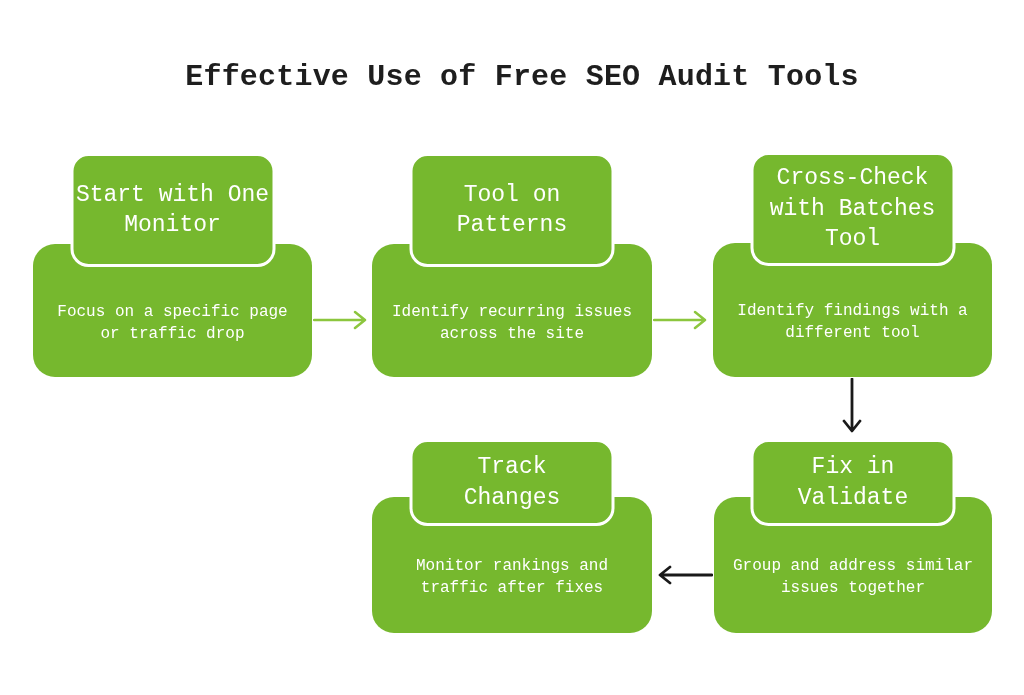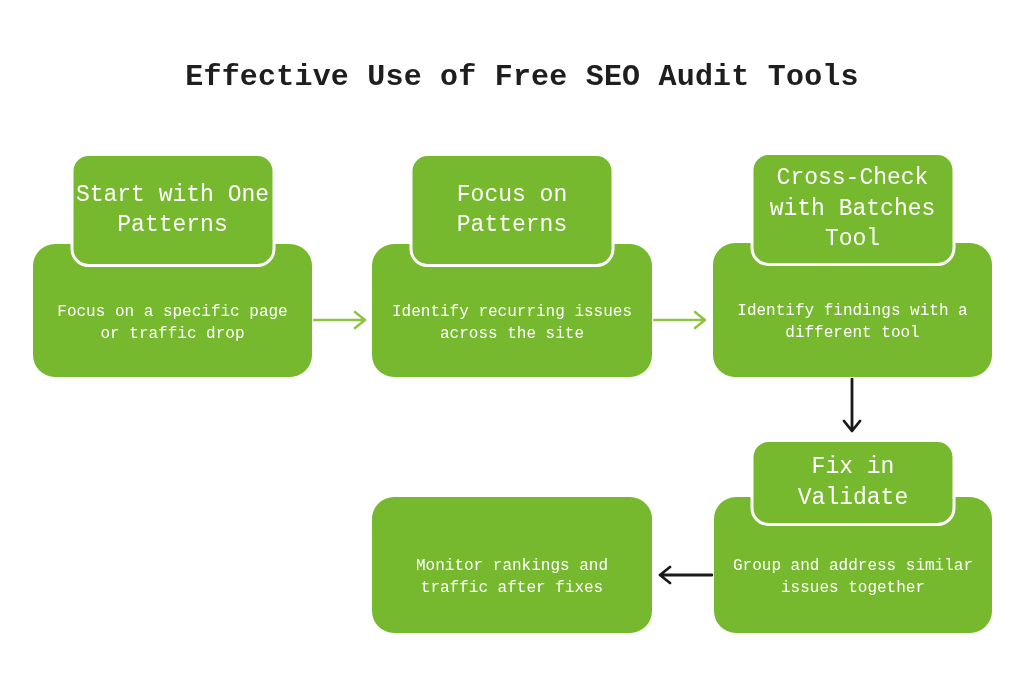--- a/index.html
+++ b/index.html
@@ -84,29 +84,29 @@
 
 <div class="stage">
 
   <h1 class="page-title">Effective Use of Free SEO Audit Tools</h1>
 
   <div class="node n1">
     <div class="node-desc">Focus on a specific page
 or traffic drop</div>
     <div class="node-header h-tall">
       <span class="node-title">Start with One
-Patterns</span>
+Monitor</span>
     </div>
   </div>
 
   <div class="node n2">
     <div class="node-desc">Identify recurring issues
 across the site</div>
     <div class="node-header h-tall">
-      <span class="node-title">Focus on
+      <span class="node-title">Tool on
 Patterns</span>
     </div>
   </div>
 
   <div class="node n3">
     <div class="node-desc">Identify findings with a
 different tool</div>
     <div class="node-header h-tall">
       <span class="node-title">Cross-Check
 with Batches
@@ -118,20 +118,24 @@
     <div class="node-desc">Group and address similar
 issues together</div>
     <div class="node-header h-short">
       <span class="node-title">Fix in Validate</span>
     </div>
   </div>
 
   <div class="node n5">
     <div class="node-desc">Monitor rankings and
 traffic after fixes</div>
+    <div class="node-header h-short">
+      <span class="node-title">Track
+Changes</span>
+    </div>
   </div>
 
   <svg class="arrow a12" width="56" height="26" viewBox="0 0 56 26">
     <path d="M1 13 H51 M42 5 L52 13 L42 21" fill="none" stroke-width="2.5" stroke-linecap="round" stroke-linejoin="round" stroke="#8cc63e"></path>
   </svg>
 
   <svg class="arrow a23" width="56" height="26" viewBox="0 0 56 26">
     <path d="M1 13 H51 M42 5 L52 13 L42 21" fill="none" stroke-width="2.5" stroke-linecap="round" stroke-linejoin="round" stroke="#8cc63e"></path>
   </svg>
 

